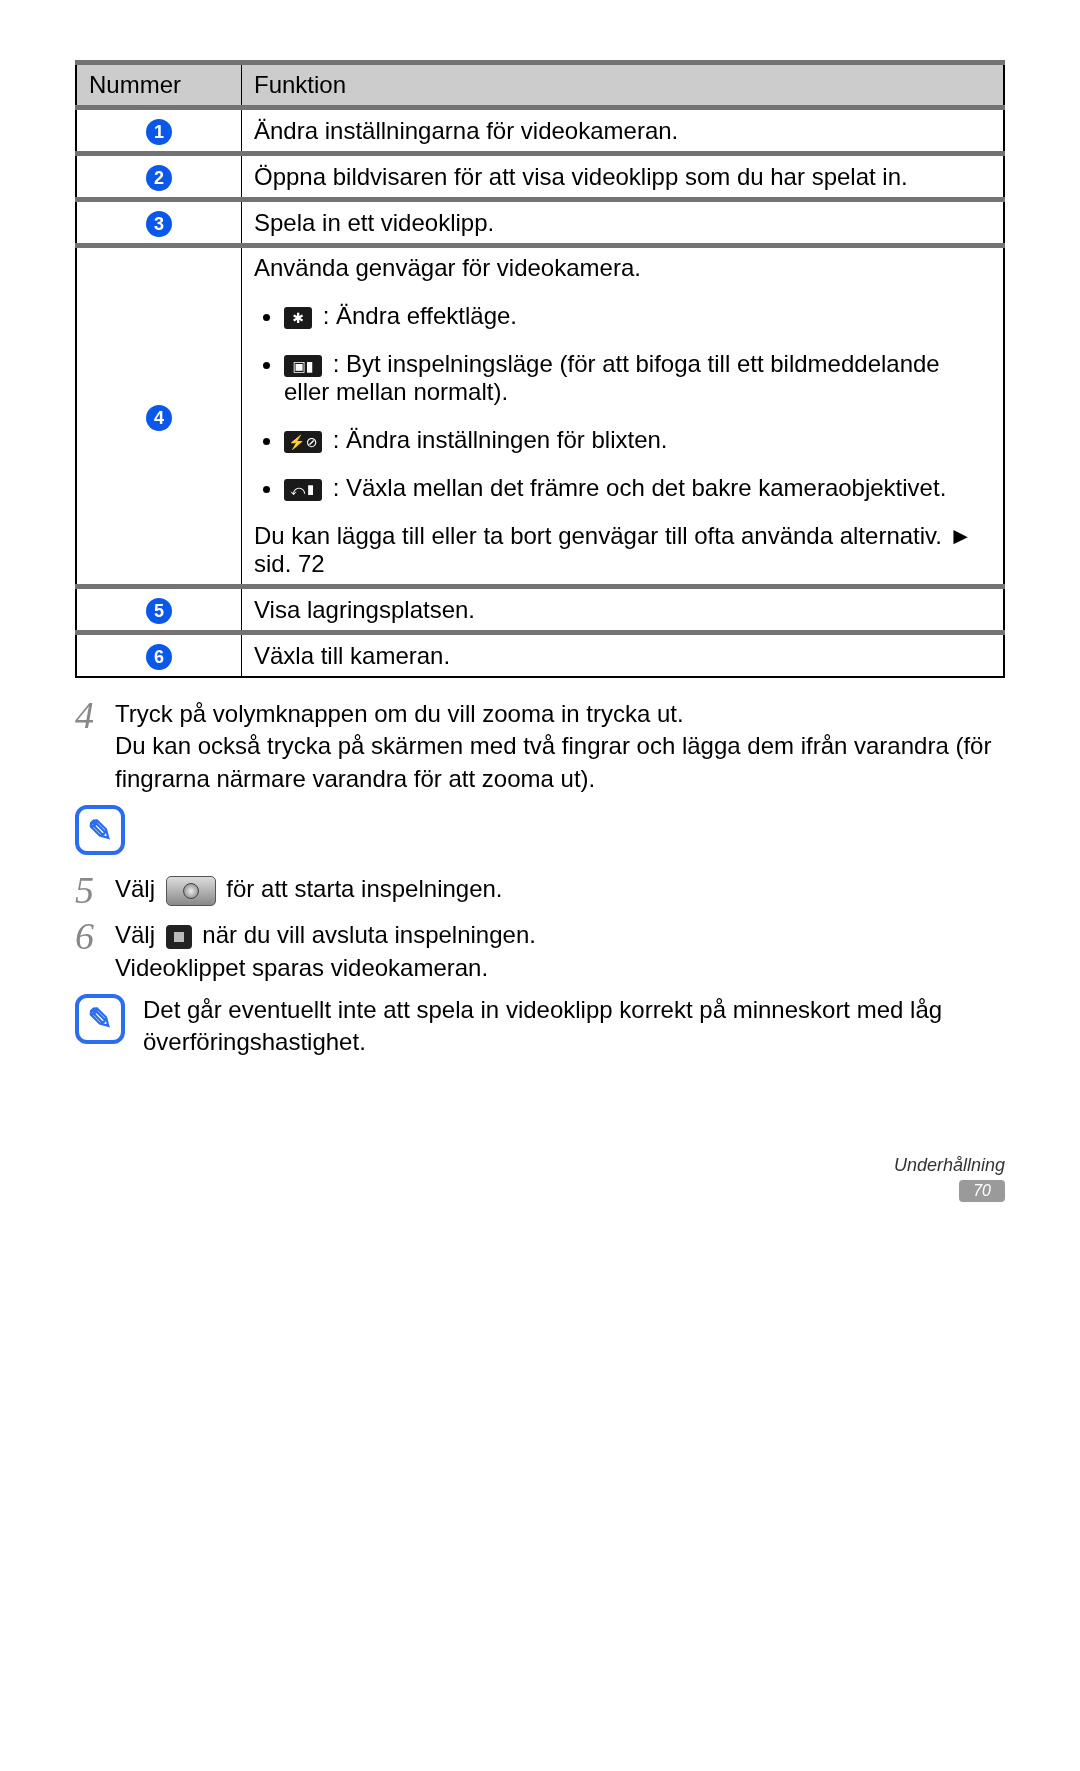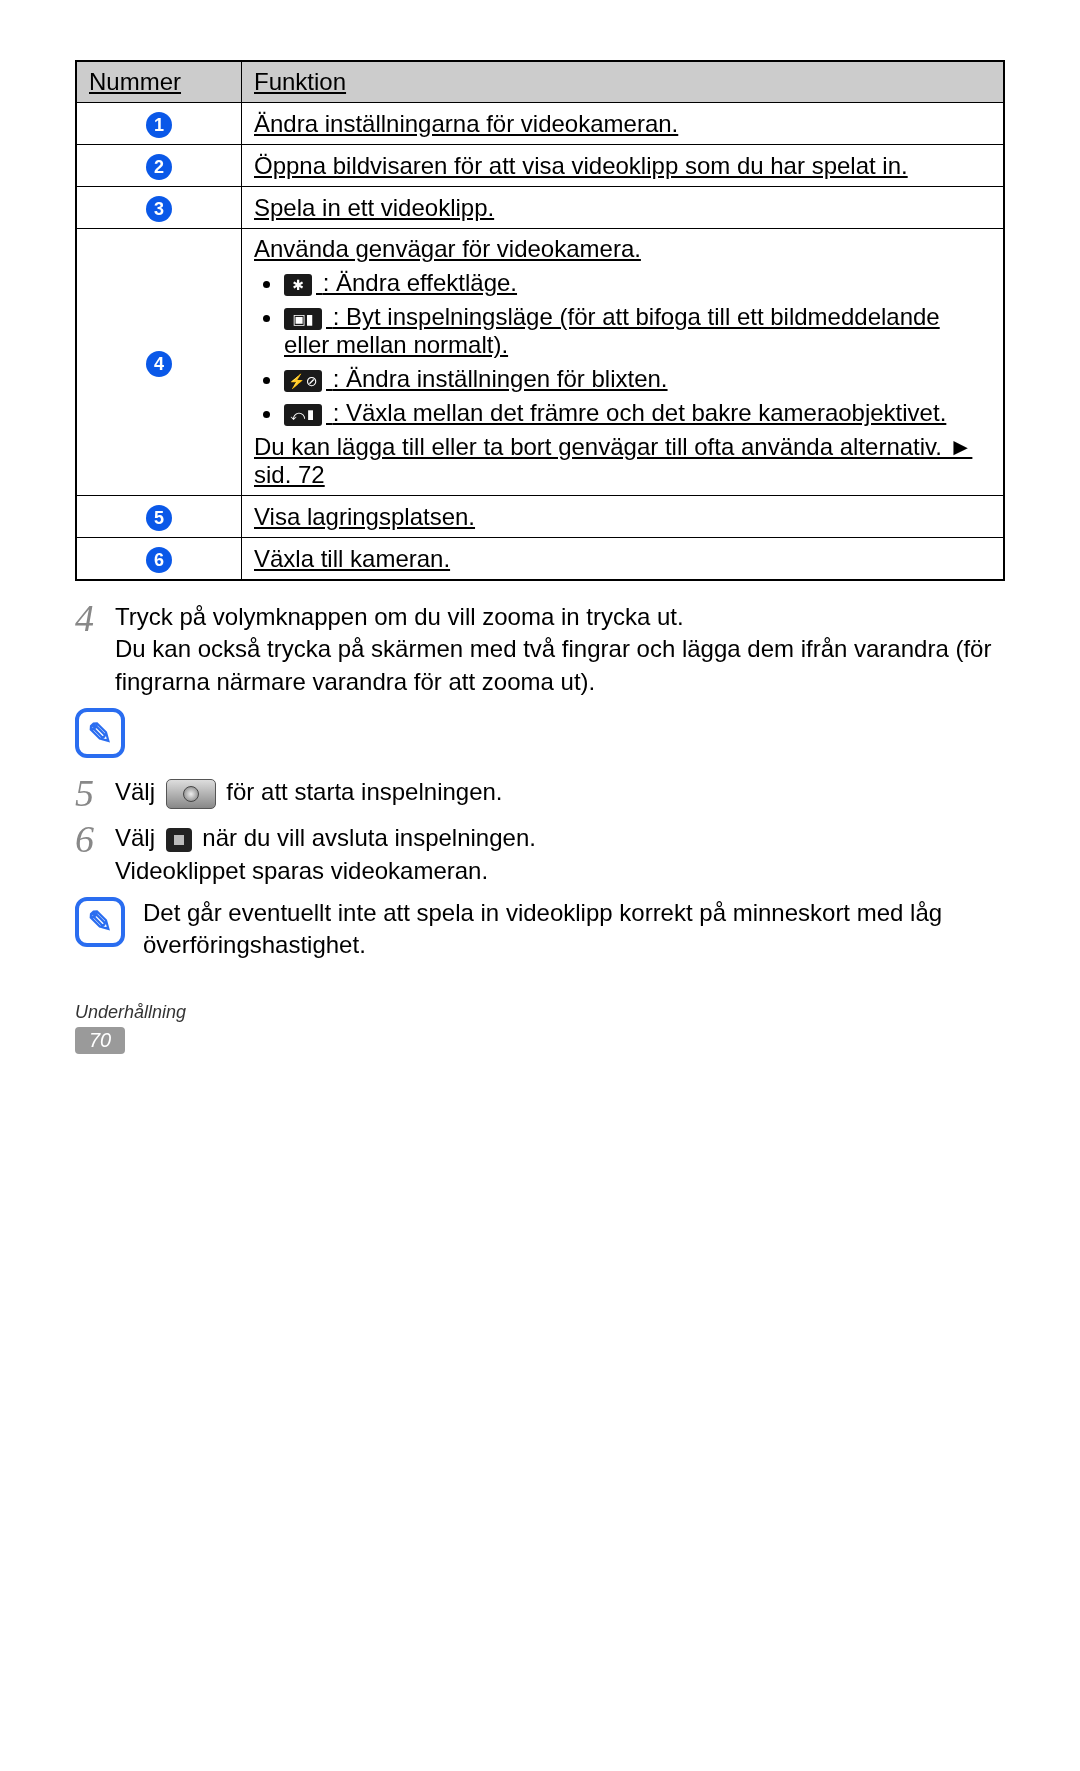--- a/index.html
+++ b/index.html
@@ -16,27 +16,26 @@
     box-sizing: border-box;
     min-height: 1600px;
     position: relative;
   }
   table.func {
     border-collapse: collapse;
     width: 100%;
     border: 2px solid #000;
   }
   table.func th, table.func td {
-    border-top: 1px solid #737373;
+    border-top: 5px solid #737373;
     border-bottom: 1px solid #000;
     padding: 6px 12px;
     text-align: left;
     vertical-align: middle;
     font-weight: normal;
-    text-decoration: underline;
   }
   table.func th {
     background: #ccc;
     font-size: 24px;
   }
   table.func td.numcol {
     width: 140px;
     text-align: center;
     vertical-align: middle;
     border-right: 1px solid #000;
@@ -54,21 +53,21 @@
     justify-content: center;
     line-height: 1;
   }
   .row4 td { vertical-align: top; }
   .row4 td.numcol { vertical-align: middle; }
   ul.shortcuts {
     margin: 0 0 0 10px;
     padding: 0 0 0 20px;
   }
   ul.shortcuts li {
-    margin: 6px 0;
+    margin: 20px 0;
   }
   .icon-box {
     display: inline-block;
     width: 28px;
     height: 22px;
     background: #1a1a1a;
     color: #fff;
     border-radius: 3px;
     font-size: 14px;
     text-align: center;
@@ -152,32 +151,32 @@
     justify-content: center;
     vertical-align: middle;
     margin: 0 4px;
   }
   .stop-btn .sq {
     width: 10px;
     height: 10px;
     background: #bbb;
   }
   .footer {
-    text-align: left;
+    text-align: right;
     font-style: italic;
     font-size: 18px;
     color: #333;
-    margin-top: 40px;
+    margin-top: 96px;
   }
   .pagebadge {
     display: inline-block;
     background: #9a9a9a;
     color: #fff;
     font-style: italic;
-    font-size: 20px;
+    font-size: 16px;
     padding: 2px 14px;
     border-radius: 4px;
     margin-top: 4px;
   }
   th.numhdr { border-right: 1px solid #000; }
 </style>
 </head>
 <body>
 
 <div class="page">

